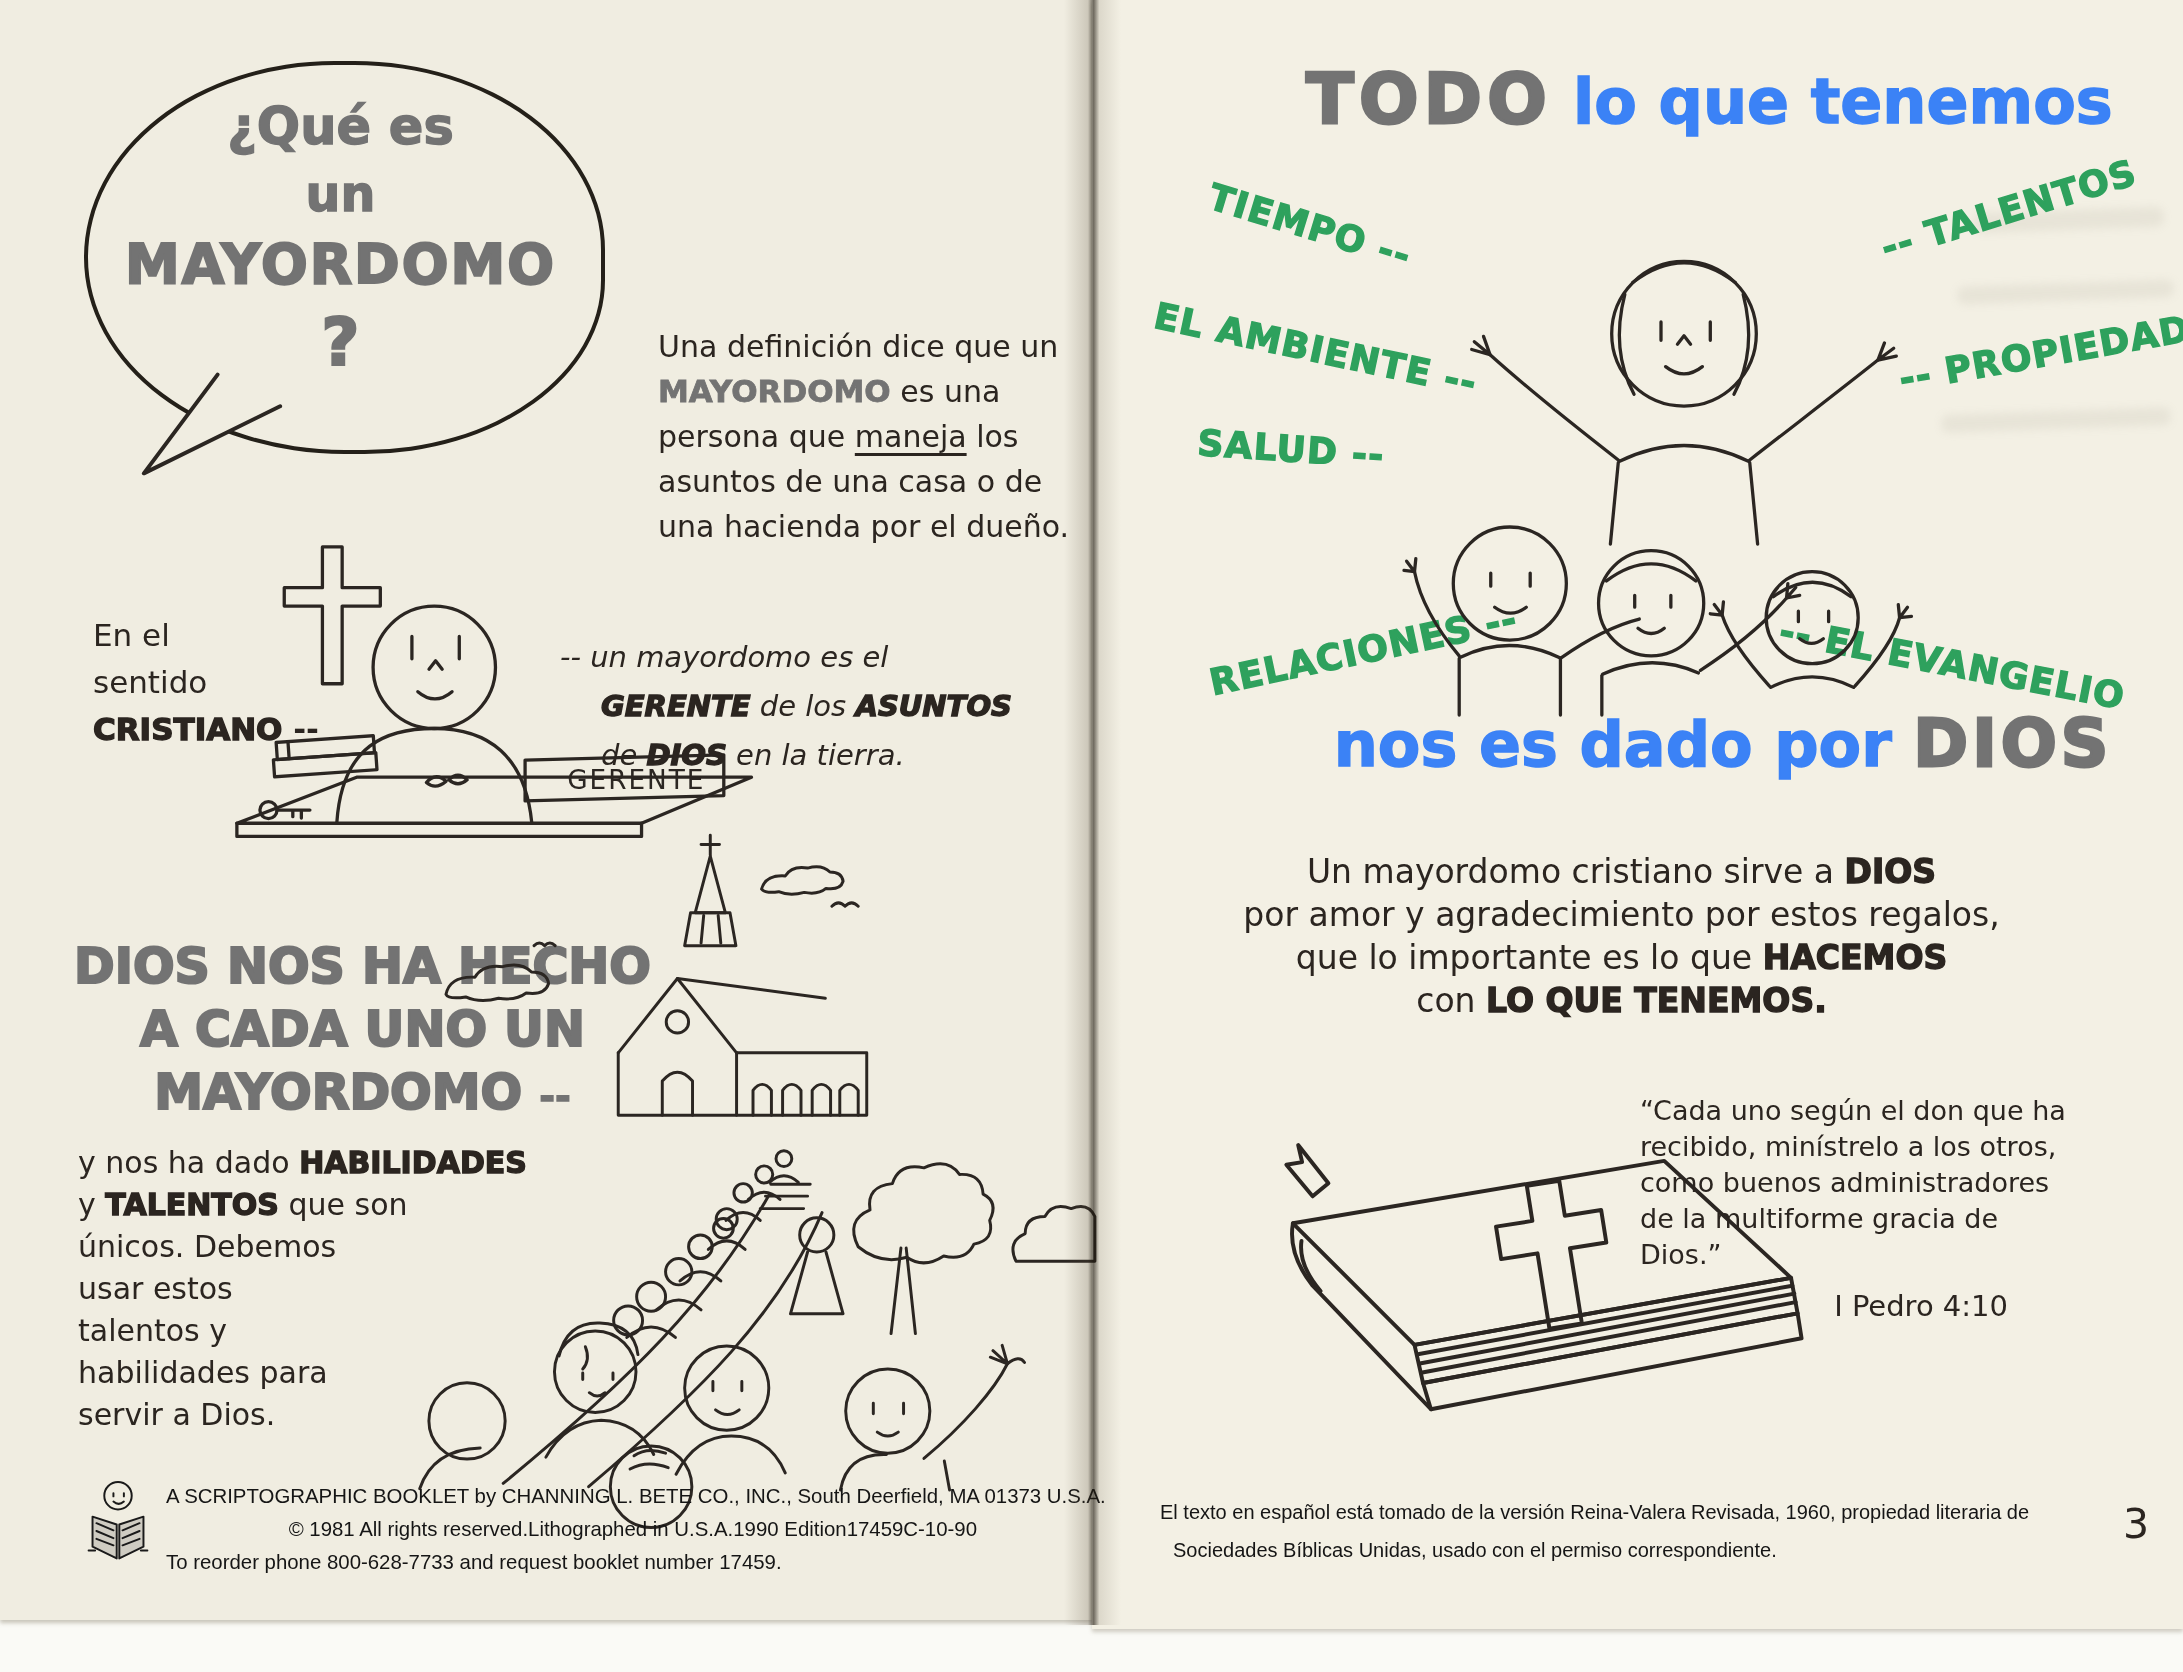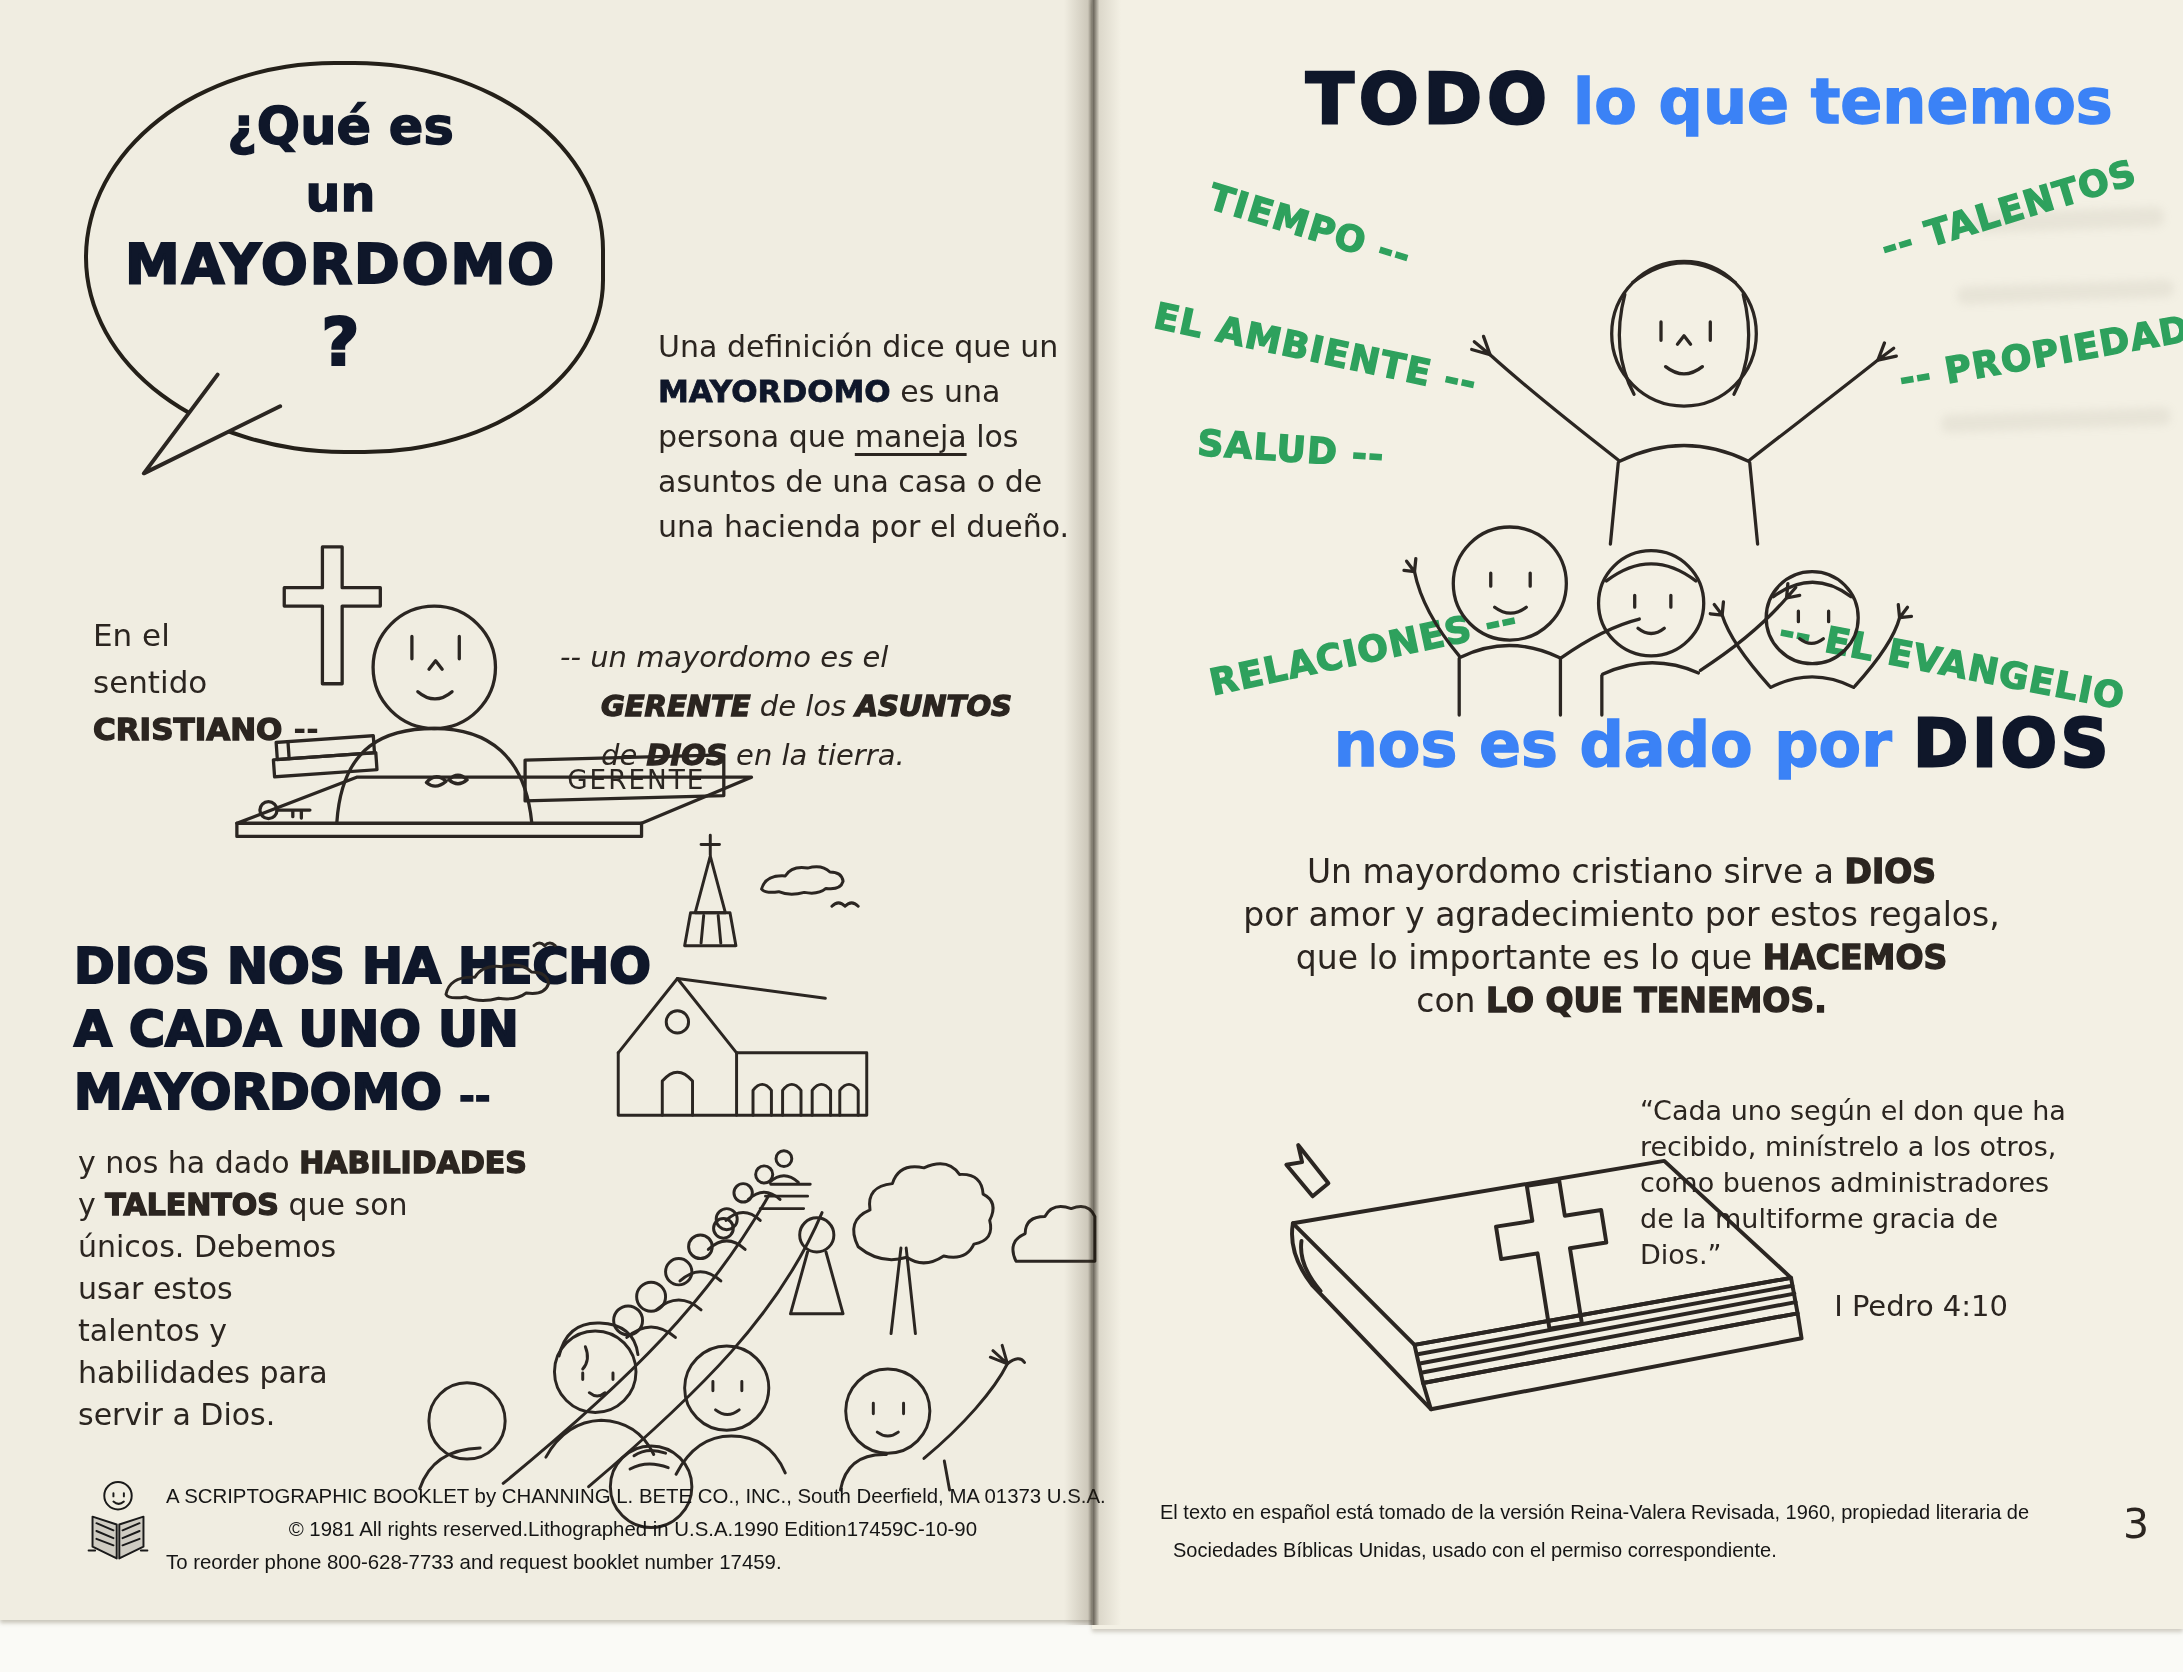--- a/index.html
+++ b/index.html
@@ -5,27 +5,27 @@
   html,body{margin:0;padding:0;background:#e8e8e6;}
   .canvas{position:relative;width:2183px;height:1673px;background:#fafaf6;overflow:hidden;}
   .abs{position:absolute;}
   .page{position:absolute;top:0;}
   .page-left{left:0;width:1092px;height:1620px;background:#f0ede1;box-shadow:0 2.6px 4px rgba(110,100,75,.35);}
   .page-right{left:1092px;width:1091px;height:1629px;background:#f3f0e4;box-shadow:0 2.6px 4px rgba(110,100,75,.3);}
   .gutter{position:absolute;left:1064px;top:0;width:57px;height:1625px;
     background:linear-gradient(90deg,rgba(60,50,35,0) 0%,rgba(80,68,48,.22) 42%,rgba(30,24,14,.62) 52%,rgba(80,68,48,.14) 62%,rgba(60,50,35,0) 100%);}
   .hand{font-family:"DejaVu Sans",sans-serif;color:#2b2520;}
   .fine{font-family:"Liberation Sans",sans-serif;color:#151515;}
-  .green{color:#0f172a;}
+  .green{color:#737373;}
   .ink{color:#3b82f6;}
   .t1{-webkit-text-stroke:0.8px currentColor;}
   .t2{-webkit-text-stroke:1.4px currentColor;}
   .t3{-webkit-text-stroke:2.2px currentColor;}
   .t4{-webkit-text-stroke:2.9px currentColor;}
-  .b{font-weight:bold;}
+  .b{font-weight:bold;text-align:center;}
   .u1{text-decoration:underline;text-decoration-thickness:3.3px;text-underline-offset:6px;}
   .u2{text-decoration:underline;text-decoration-thickness:2.6px;text-underline-offset:5.3px;}
   .bubble{border:4px solid #242019;border-radius:50% 50% 48% 52% / 52% 50% 46% 52%;}
   .lbl{font-family:"DejaVu Sans",sans-serif;font-weight:bold;font-size:36px;letter-spacing:1.3px;color:#2ea15d;-webkit-text-stroke:1.4px #2ea15d;transform-origin:left top;white-space:nowrap;}
   .ghost{position:absolute;background:#a39d8d;opacity:.14;filter:blur(4px);border-radius:8px;}
   svg{display:block;overflow:visible;}
   .sk{stroke:#2b2622;fill:none;stroke-linecap:round;stroke-linejoin:round;}
 </style>
 </head>
 <body>

